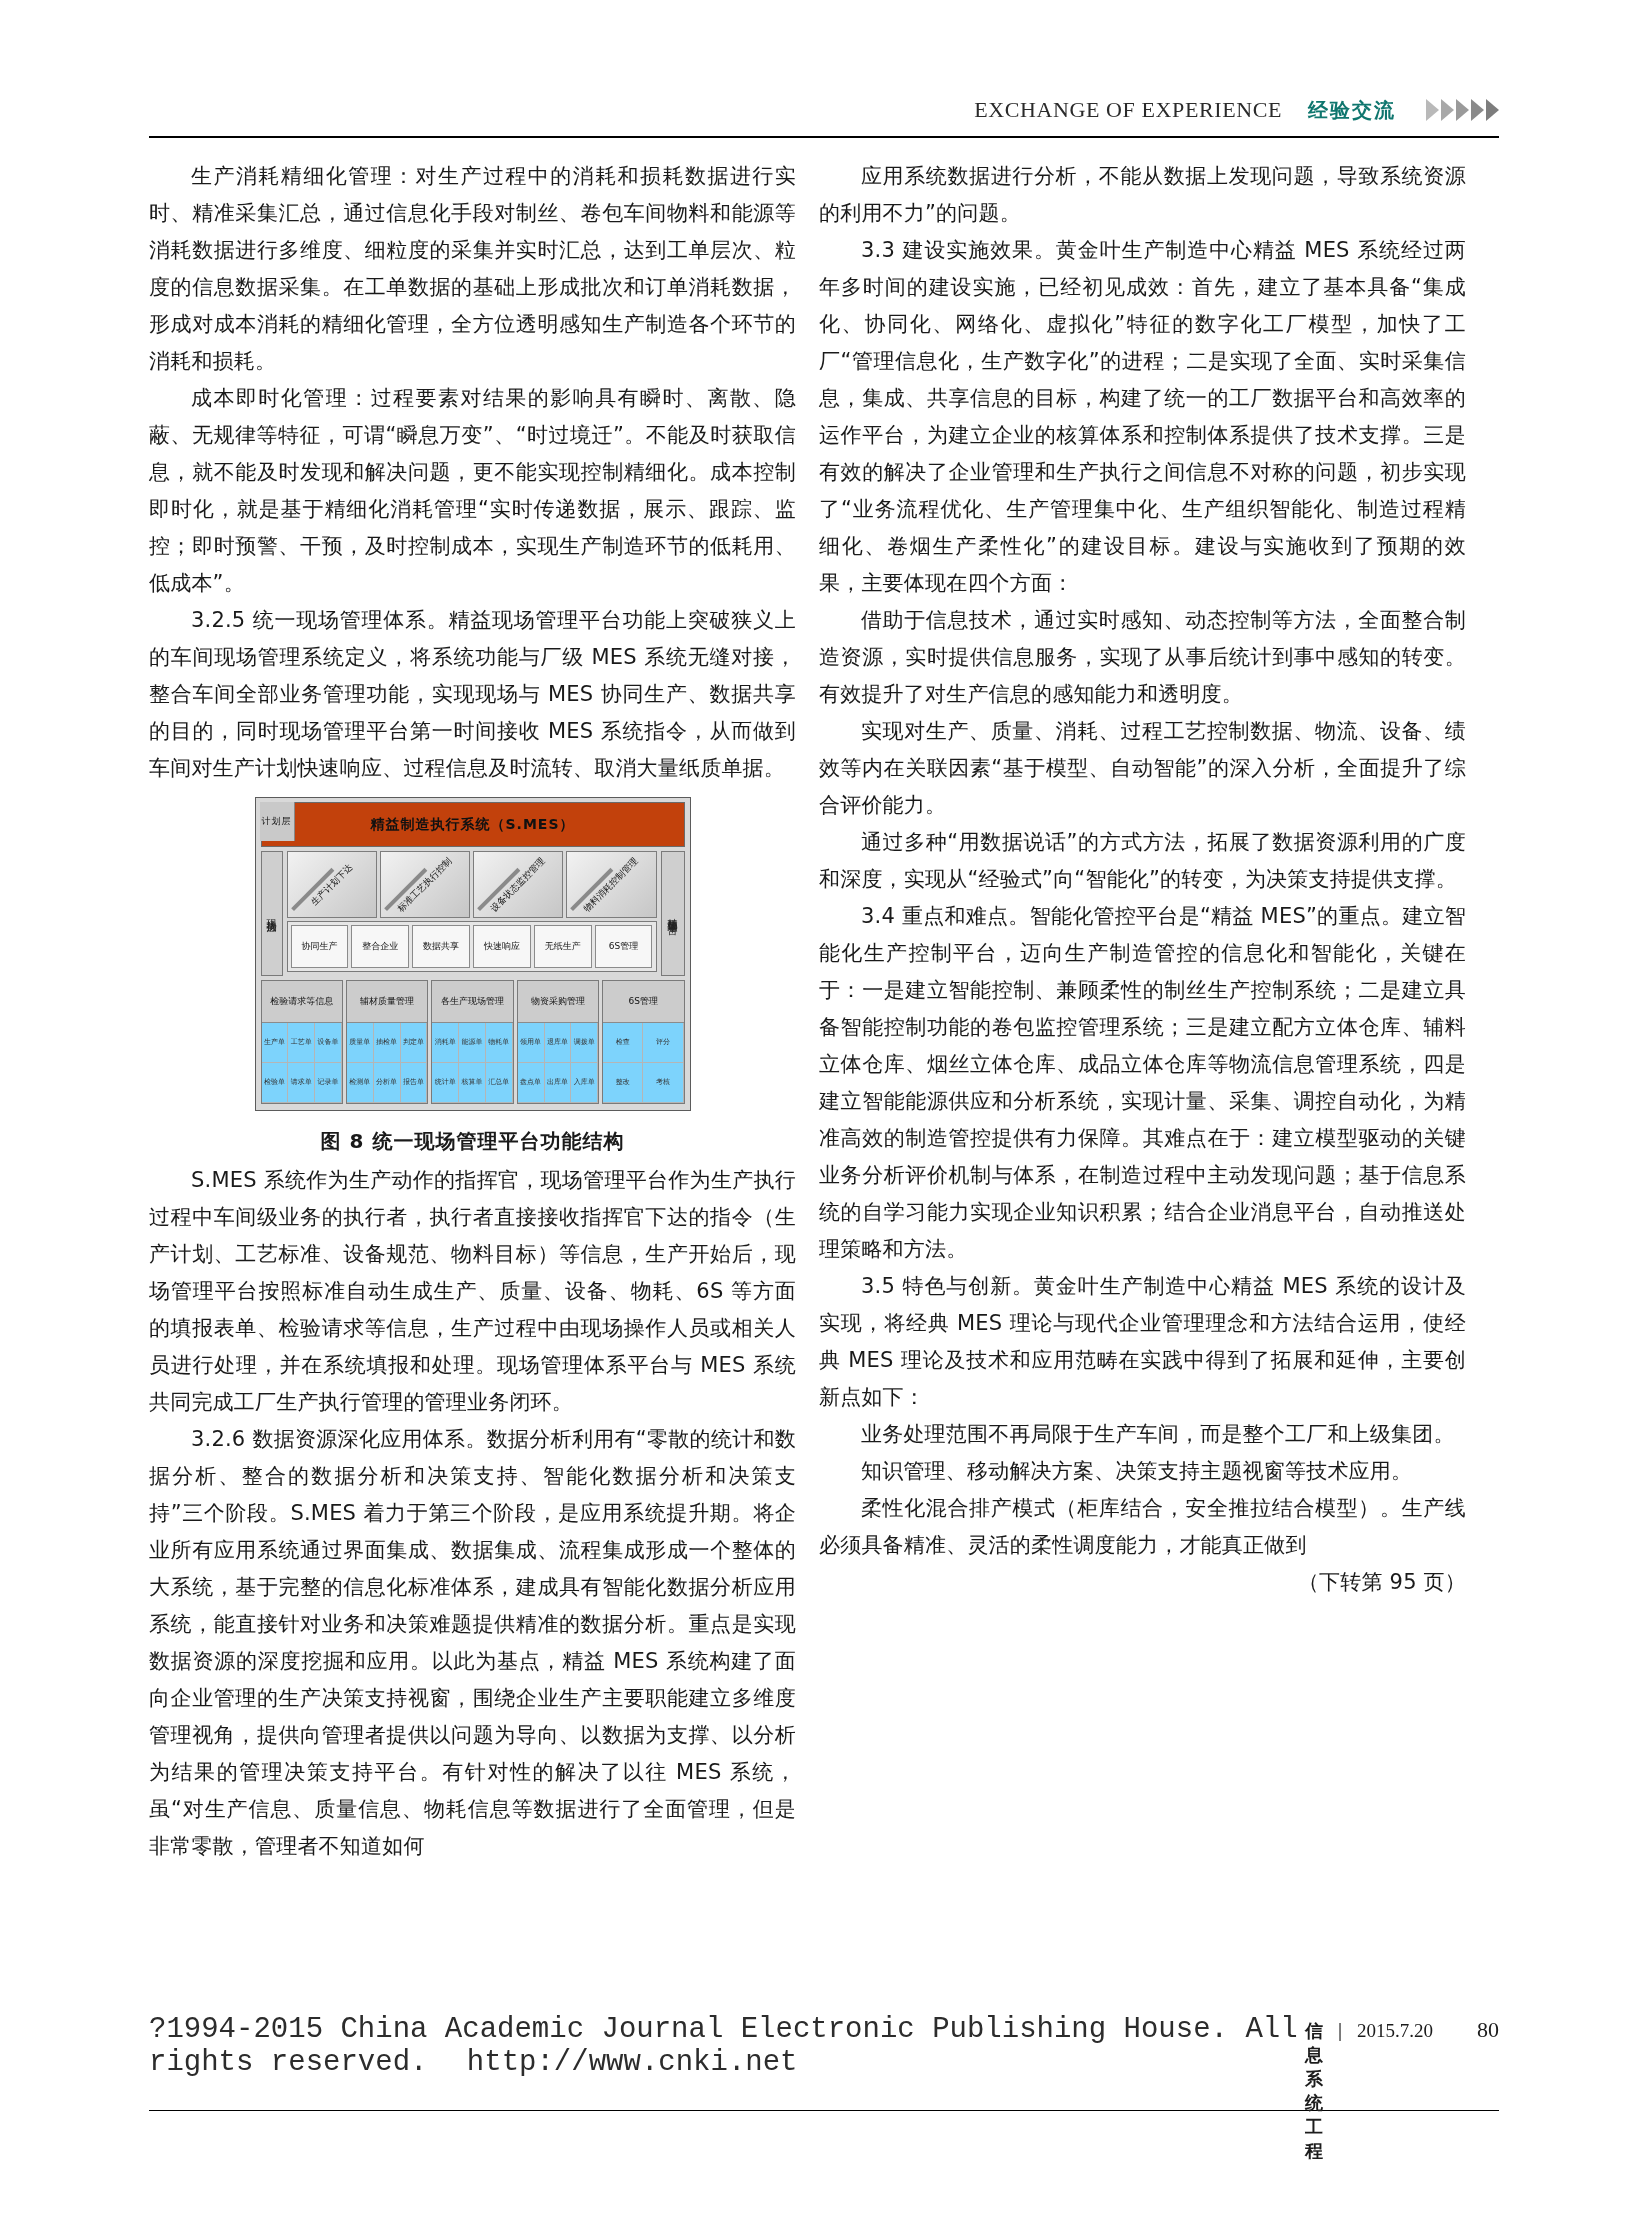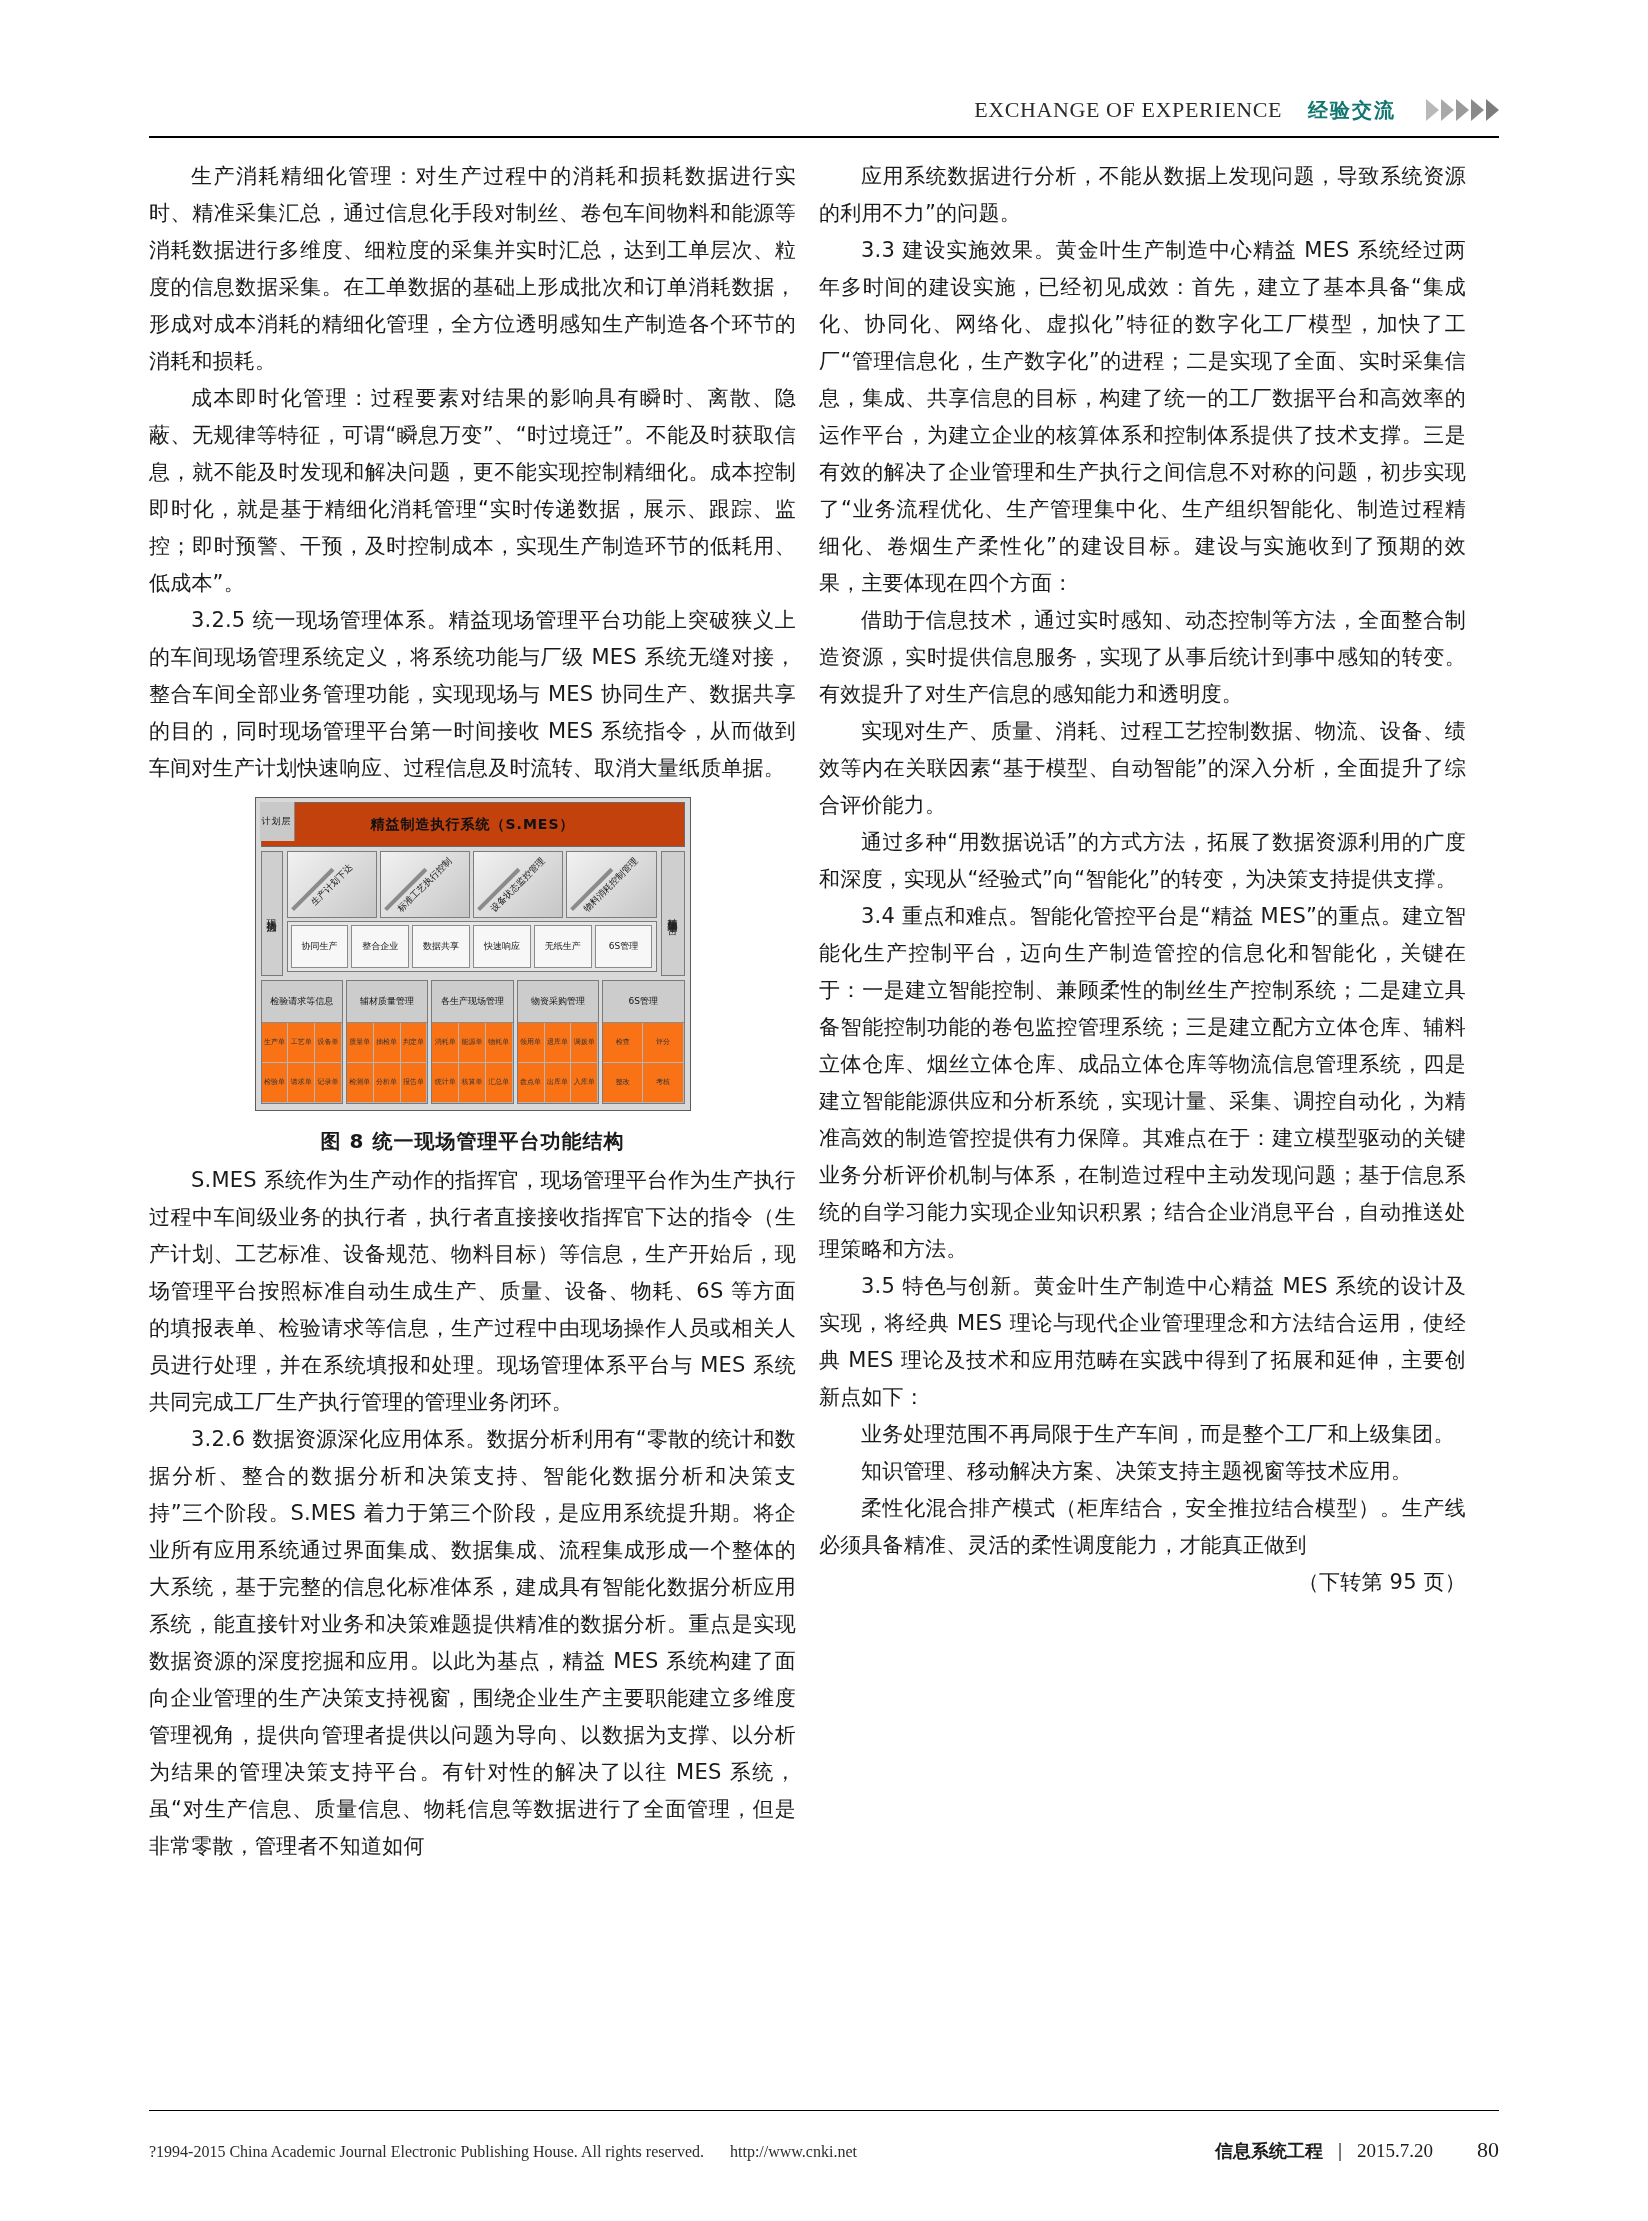--- a/index.html
+++ b/index.html
@@ -247,21 +247,21 @@
   .fig-bcol .brow i {
     flex: 1;
     font-style: normal;
     font-family: "DejaVu Sans", sans-serif;
     font-size: 7px;
     text-align: center;
     border-right: 1px solid #b5b5b5;
     border-bottom: 1px solid #b5b5b5;
     padding: 1px 0;
     color: #333;
-    background: #f97316;
+    background: #7dd3fc;
   }
   .fig-caption {
     text-align: center;
     font-family: "DejaVu Sans", sans-serif;
     font-size: 20px;
     font-weight: bold;
     margin-top: 12px;
     text-indent: 0;
     letter-spacing: 1px;
   }
@@ -284,22 +284,22 @@
   .footer {
     position: absolute;
     bottom: 59px;
     left: 149px;
     right: 149px;
     display: flex;
     align-items: baseline;
     justify-content: space-between;
   }
   .footer-left {
-    font-family: Liberation Serif, serif;
-    font-size: 16px;
+    font-family: Liberation Mono, monospace;
+    font-size: 29px;
     color: #2c2c2c;
   }
   .footer-left .url {
     margin-left: 22px;
     color: #2c2c2c;
   }
   .footer-right {
     display: flex;
     align-items: baseline;
     gap: 14px;

